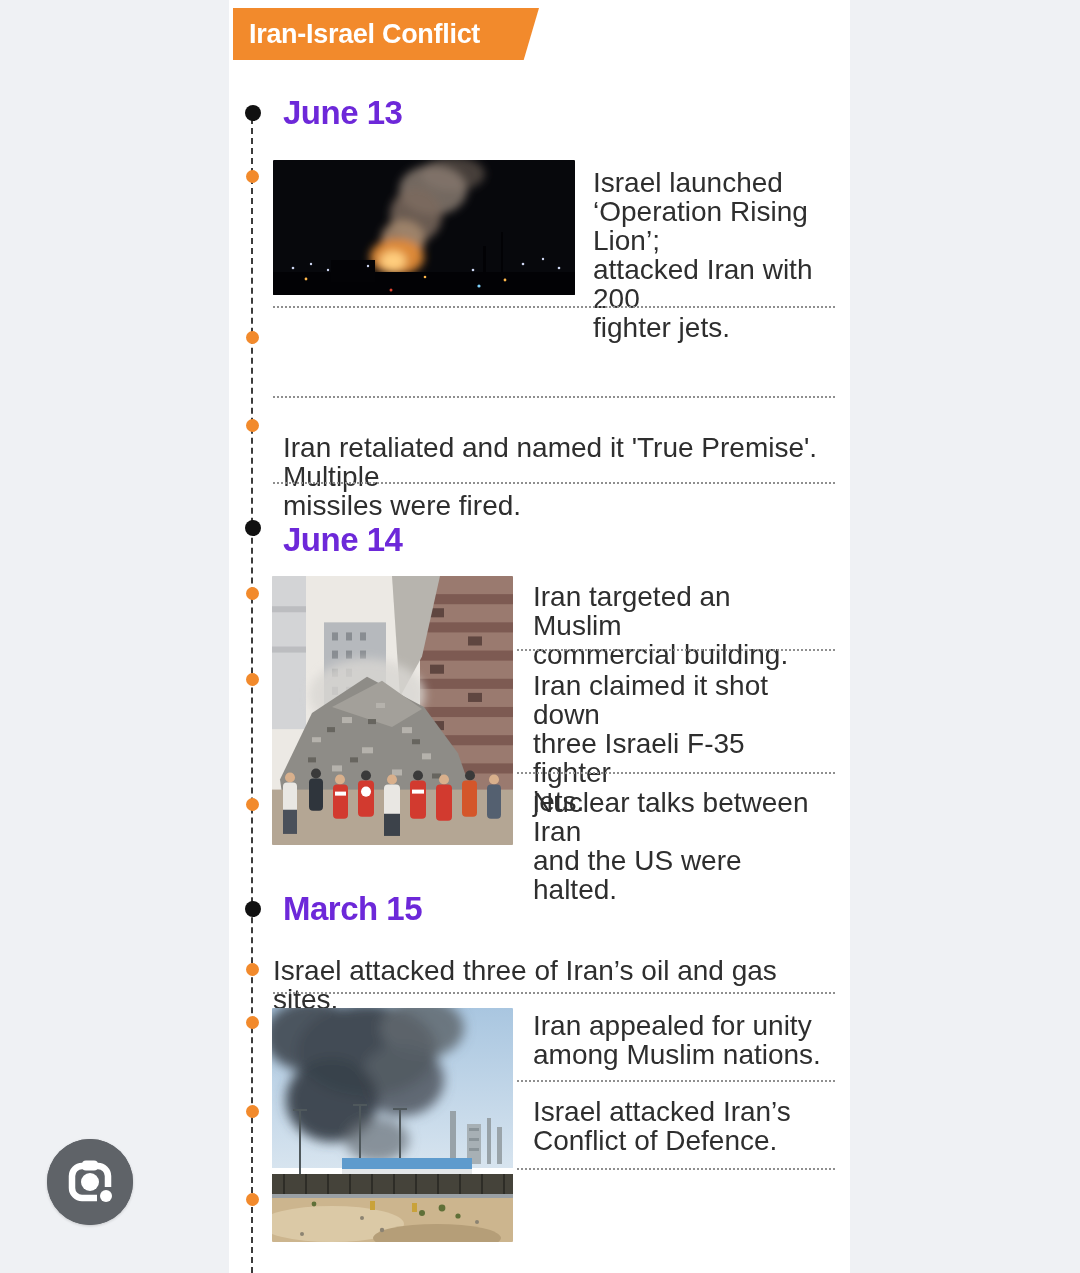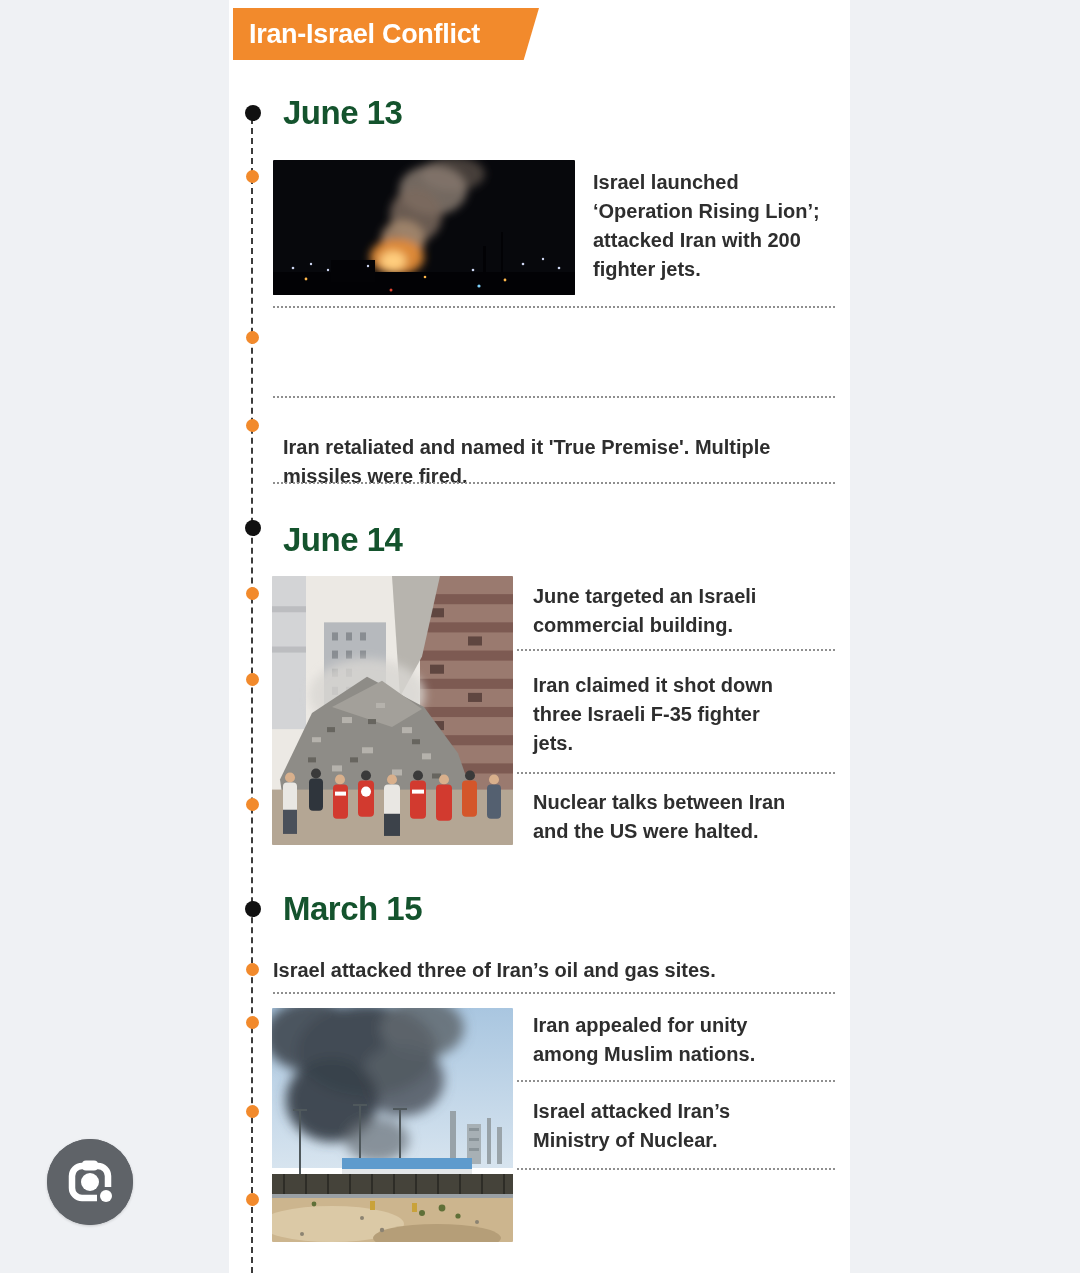--- a/index.html
+++ b/index.html
@@ -13,24 +13,24 @@
   .banner-label{position:absolute;left:16px;top:0;line-height:52px;font-size:27px;font-weight:bold;
           color:#ffffff;letter-spacing:-.3px;white-space:nowrap;}
   .page-title{position:absolute;left:314px;top:36px;font-size:30px;font-weight:bold;color:#0d0d0d;
           letter-spacing:-.6px;white-space:nowrap;}
 
   
   .tl-line{position:absolute;left:22px;top:118px;height:1155px;width:0;border-left:2.5px dashed #3c3c3c;}
   .dot-black{position:absolute;left:16px;width:16px;height:16px;border-radius:50%;background:#111111;}
   .dot-orange{position:absolute;left:17px;width:13px;height:13px;border-radius:50%;background:#f28a2c;}
 
-  .day-heading{position:absolute;left:54px;font-size:33px;font-weight:bold;color:#14532d;
+  .day-heading{position:absolute;left:54px;font-size:33px;font-weight:bold;color:#6d28d9;
           letter-spacing:-.5px;white-space:nowrap;}
 
-  .item-text{position:absolute;font-size:20px;line-height:29px;color:#2e2e2e;white-space:pre-line;font-weight:bold;}
+  .item-text{position:absolute;font-size:28px;line-height:29px;color:#2e2e2e;white-space:pre-line;}
   .sep{position:absolute;height:0;border-top:2px dotted #8f8f8f;}
 
   .photo{position:absolute;overflow:hidden;border-radius:1px;}
   .photo svg{display:block;width:100%;height:100%;}
 
   
   .lens-btn{position:absolute;left:47px;top:1139px;width:86px;height:86px;border-radius:50%;
           background:#5f6368;cursor:pointer;box-shadow:0 1px 3px rgba(0,0,0,.18);}
   .lens-btn svg{display:block;width:86px;height:86px;}
 </style>
@@ -205,21 +205,21 @@
           <circle cx="172" cy="202" r="5" fill="#d9b08c"></circle>
             <rect x="164" y="207" width="16" height="36" rx="4" fill="#d23a2f"></rect>
           <circle cx="198" cy="198" r="5" fill="#3a3a3a"></circle>
             <rect x="190" y="203" width="15" height="36" rx="4" fill="#d4562a"></rect>
           <circle cx="222" cy="202" r="5" fill="#d9b08c"></circle>
             <rect x="215" y="207" width="14" height="34" rx="4" fill="#546070"></rect>
         </g>
       </svg>
     </div>
 
-    <div class="item-text" style="left:304px;top:582px;width:290px">June targeted an Israeli
+    <div class="item-text" style="left:304px;top:582px;width:290px">Iran targeted an Muslim
 commercial building.</div>
 
     <div class="sep" style="left:288px;top:649px;width:318px"></div>
 
     <div class="item-text" style="left:304px;top:671px;width:290px">Iran claimed it shot down
 three Israeli F-35 fighter
 jets.</div>
 
     <div class="sep" style="left:288px;top:772px;width:318px"></div>
 
@@ -303,21 +303,21 @@
         <rect x="140" y="195" width="5" height="9" fill="#c9a23a"></rect>
       </svg>
     </div>
 
     <div class="item-text" style="left:304px;top:1011px;width:290px">Iran appealed for unity
 among Muslim nations.</div>
 
     <div class="sep" style="left:288px;top:1080px;width:318px"></div>
 
     <div class="item-text" style="left:304px;top:1097px;width:290px">Israel attacked Iran’s
-Ministry of Nuclear.</div>
+Conflict of Defence.</div>
 
     <div class="sep" style="left:288px;top:1168px;width:318px"></div>
 
 
   </div>
 
   <div class="lens-btn">
     <svg viewBox="0 0 86 86">
       <circle cx="43" cy="43" r="43" fill="#5f6368"></circle>
       <rect x="35" y="21.5" width="16" height="10" rx="4" fill="#ffffff"></rect>

